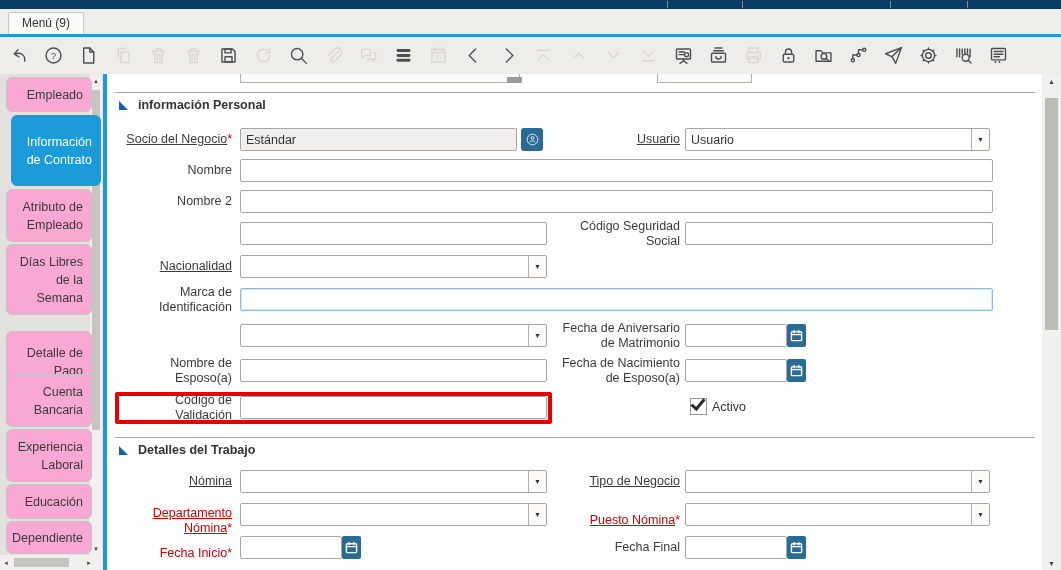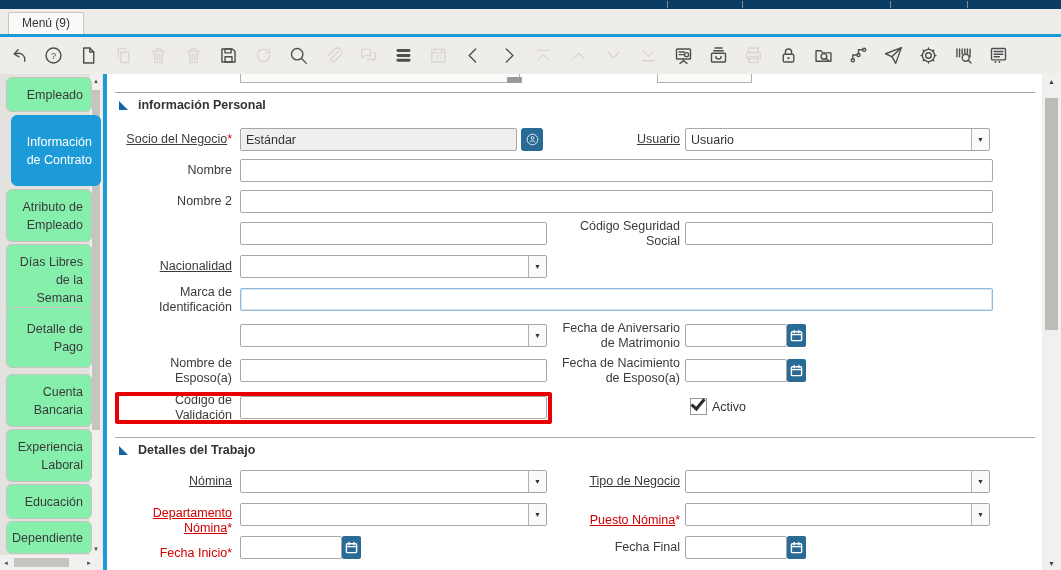--- a/index.html
+++ b/index.html
@@ -33,21 +33,21 @@
   .sidebar { position:absolute; left:0; top:74px; width:103px; height:496px; background:#e4e2df; }
   .side-vscroll { position:absolute; right:1px; top:0; width:12px; height:481px; background:#f1f0ee; }
   .side-vscroll .arr { position:absolute; left:0; width:12px; height:13px; font-size:6px; color:#4a4a4a;
     display:flex; align-items:center; justify-content:center; }
   .side-vscroll .thumb { position:absolute; left:2px; top:16px; width:8px; height:340px; background:#c6c4c1; }
   .side-hscroll { position:absolute; left:0; bottom:0; width:103px; height:15px; background:#f1f0ee; }
   .side-hscroll .arr { position:absolute; top:0; height:15px; width:12px; font-size:6px; color:#4a4a4a;
     display:flex; align-items:center; justify-content:center; }
   .side-hscroll .thumb { position:absolute; left:14px; top:3px; width:55px; height:9px; background:#c6c4c1; }
 
-  .stab { position:absolute; left:6px; width:86px; background:#86efac; border:1px solid #c6c4c1; border-radius:6px;
+  .stab { position:absolute; left:6px; width:86px; background:#f9a8d4; border:1px solid #c6c4c1; border-radius:6px;
     font-size:12.5px; color:#3a3a3a; text-align:right; padding:7px 8px; line-height:18px; cursor:pointer;
     display:flex; align-items:center; justify-content:flex-end; }
   .stab.active { left:11px; width:90px; background:#1d9bd8; border-color:#1d9bd8; color:#fff; z-index:2; }
 
   .vline { position:absolute; left:103px; top:74px; width:4px; height:496px; background:#1d9bd8; }
 
   .content { position:absolute; left:107px; top:74px; width:935px; height:496px; background:#fff; overflow:hidden; }
 
   
   .vscroll { position:absolute; left:1042px; top:74px; width:19px; height:496px; background:#f1f0ee; }
@@ -263,21 +263,21 @@
       </div>
     <div class="stab active" style="top:41px;height:71px">
         <span>Información de Contrato</span>
       </div>
     <div class="stab" style="top:115px;height:53px">
         <span>Atributo de Empleado</span>
       </div>
     <div class="stab" style="top:170px;height:71px">
         <span>Días Libres de la Semana</span>
       </div>
-    <div class="stab" style="top:233px;height:61px">
+    <div class="stab" style="top:257px;height:61px">
         <span>Detalle de Pago</span>
       </div>
     <div class="stab" style="top:300px;height:53px">
         <span>Cuenta Bancaria</span>
       </div>
     <div class="stab" style="top:355px;height:53px">
         <span>Experiencia Laboral</span>
       </div>
     <div class="stab" style="top:410px;height:35px">
         <span>Educación</span>

